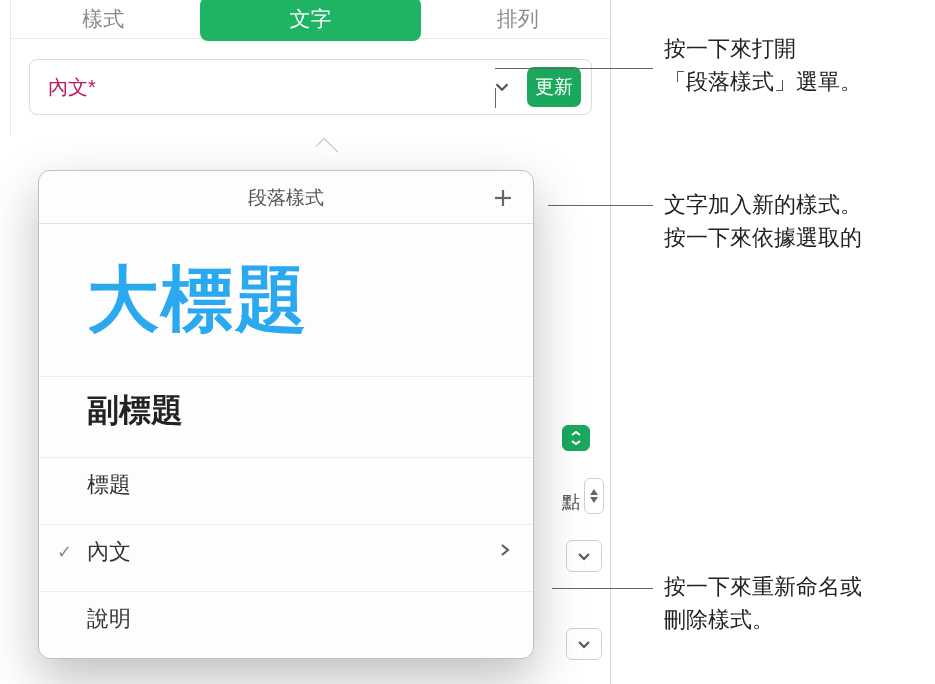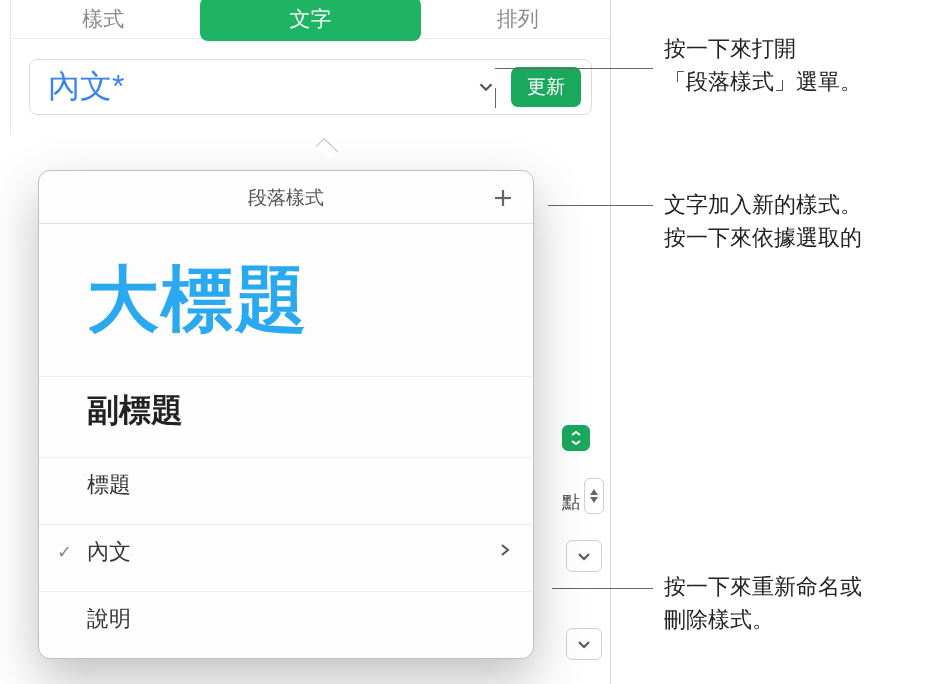--- a/index.html
+++ b/index.html
@@ -46,34 +46,34 @@
       align-items: center;
       margin: 20px 18px;
       border: 1px solid #dcdcdc;
       border-radius: 8px;
       height: 56px;
       padding: 0 10px 0 18px;
       position: relative;
     }
     .style-name {
       flex: 1;
-      font-size: 32px;
-      color: #3b82f6;
+      font-size: 20px;
+      color: #be185d;
     }
     .chevron-down {
       width: 22px;
       height: 22px;
       margin-right: 14px;
     }
     .update-btn {
       background: #1aa85c;
       color: #fff;
       border: none;
       border-radius: 7px;
-      padding: 7px 16px;
+      padding: 7px 8px;
       font-size: 19px;
       cursor: pointer;
       font-weight: 500;
     }
     .callout-pointer {
       position: absolute;
       left: 278px;
       top: -28px;
       width: 20px;
       height: 12px;

